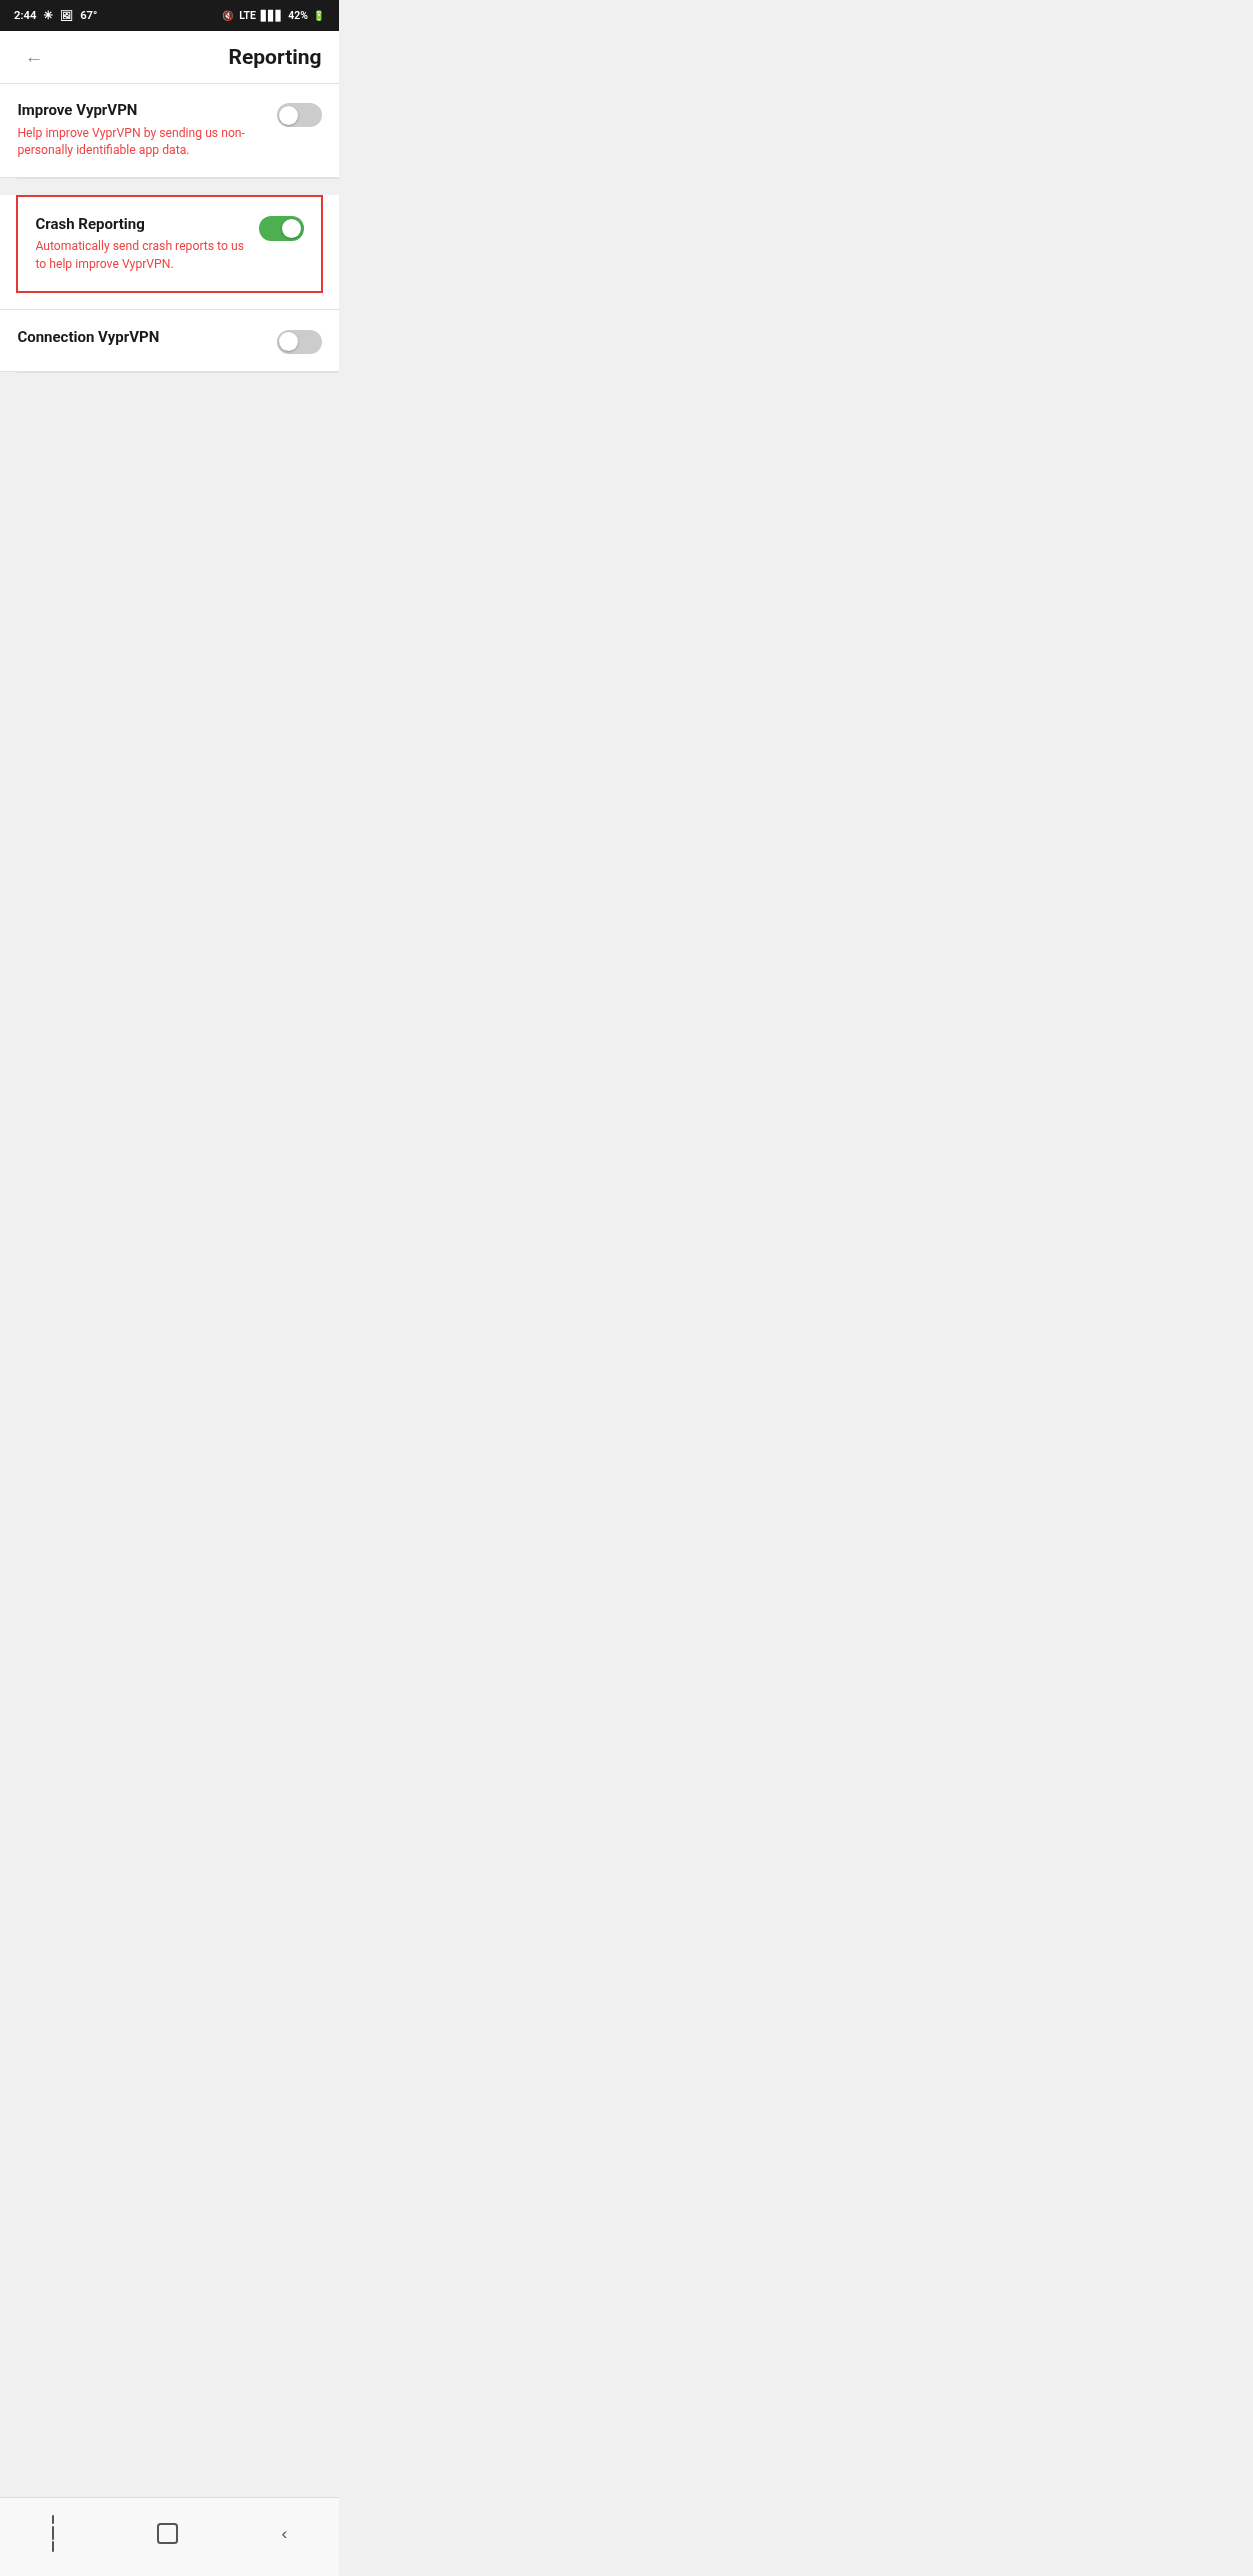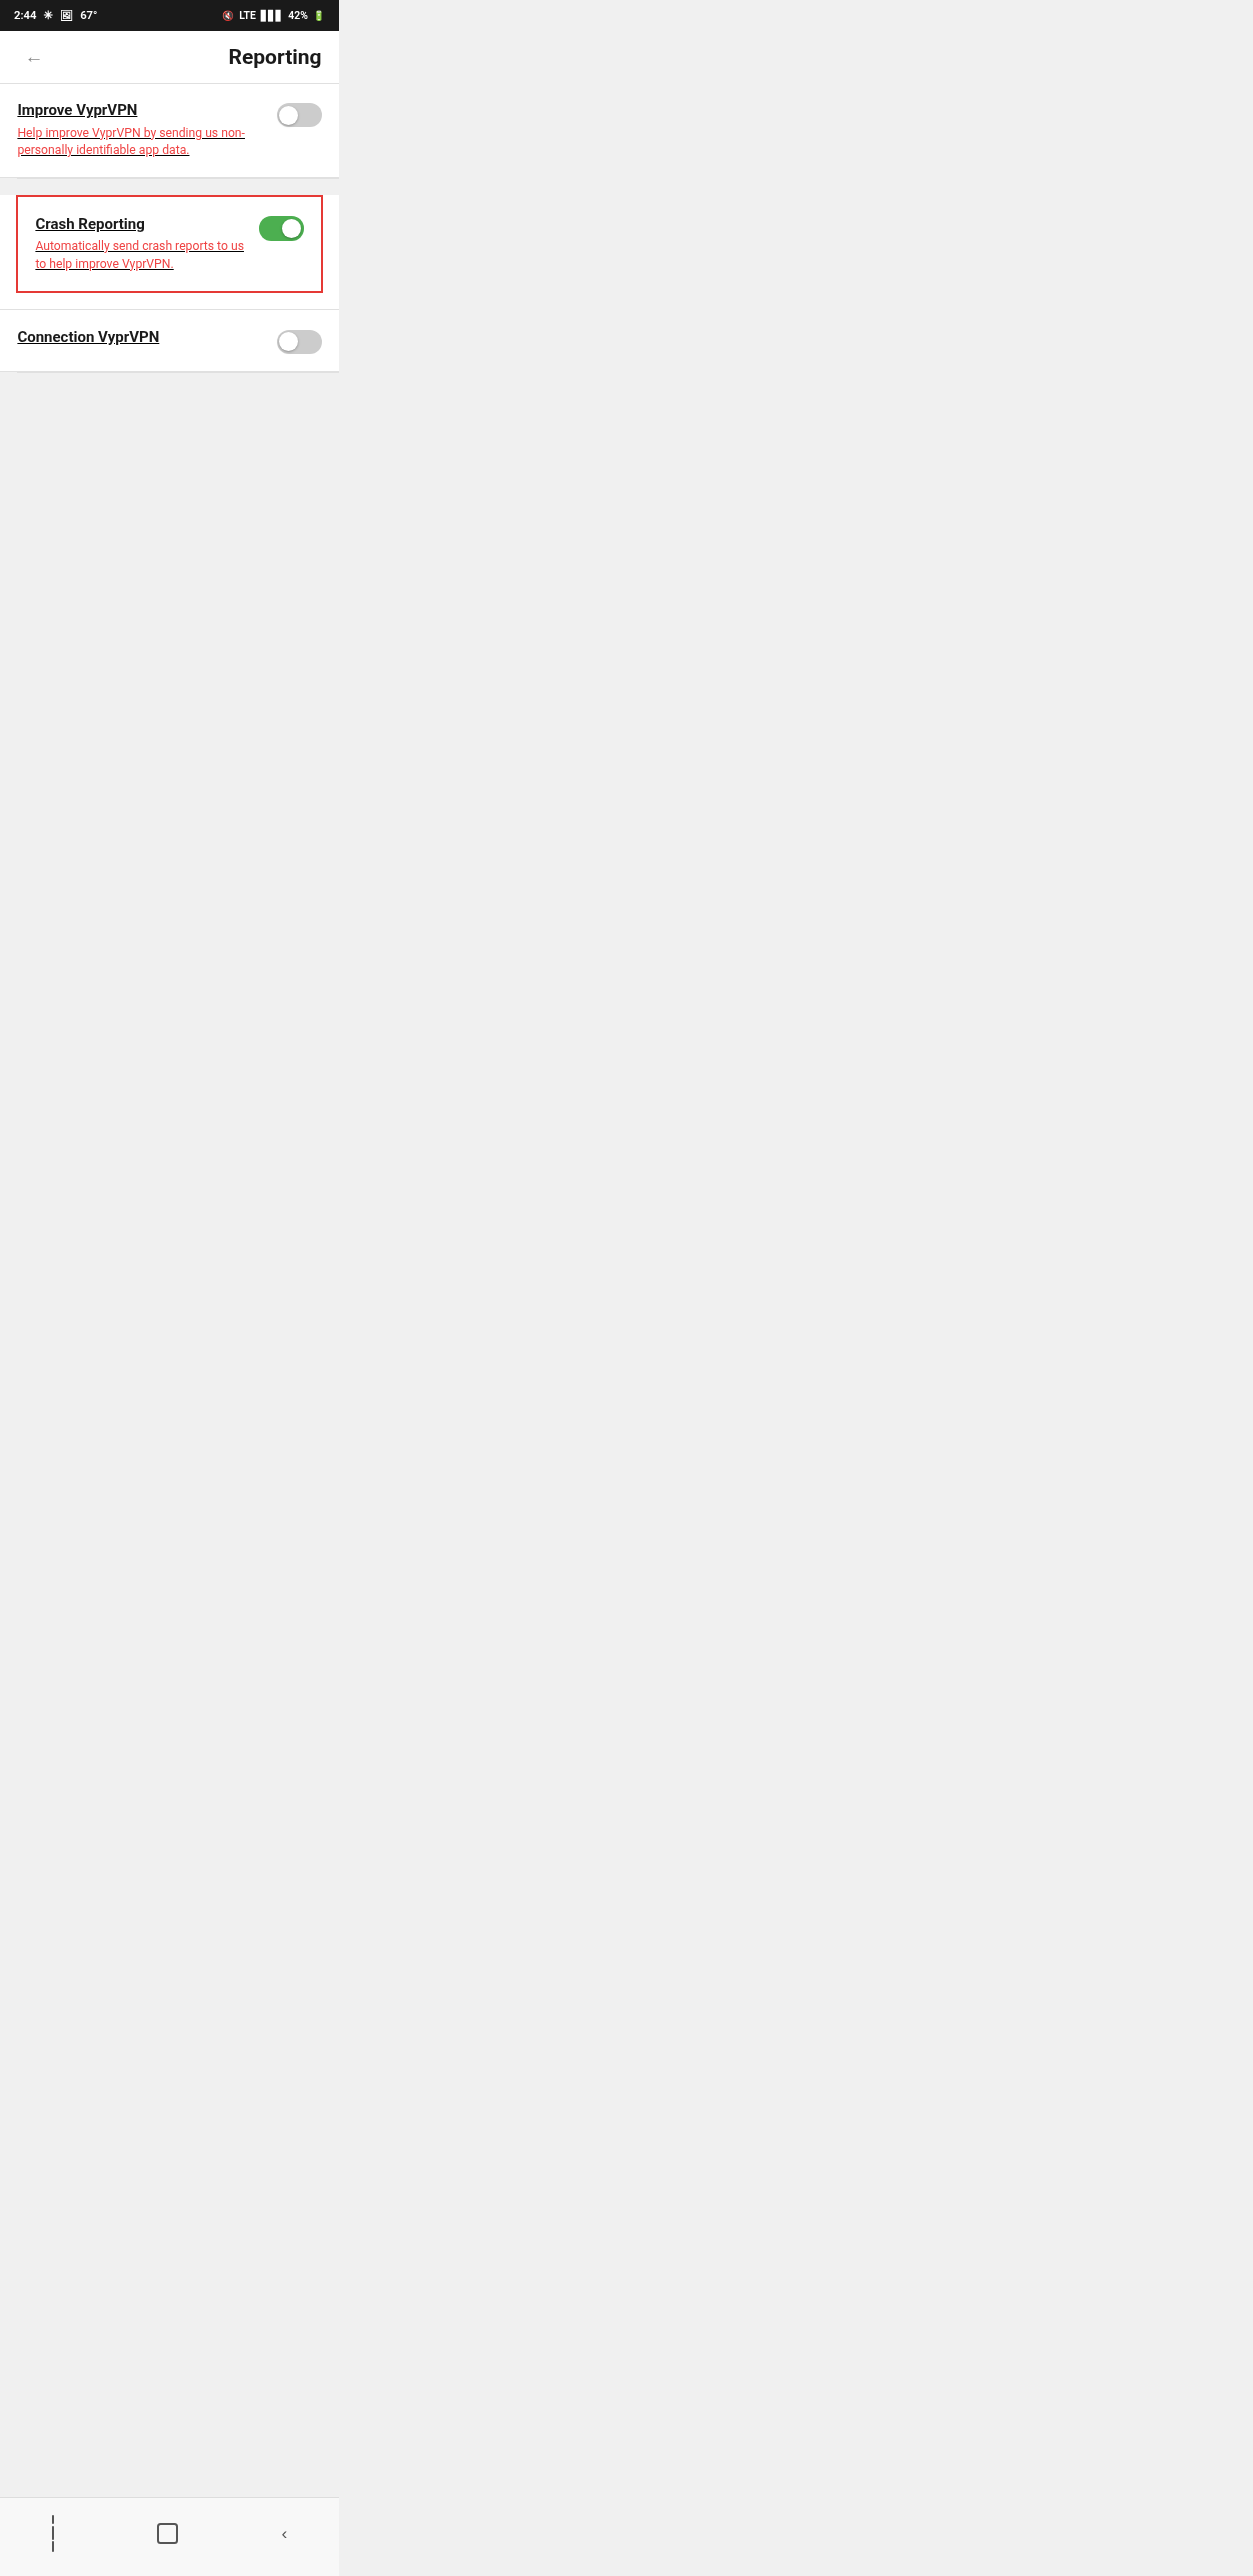--- a/index.html
+++ b/index.html
@@ -83,21 +83,20 @@
       margin: 0;
       border-bottom: 0.9px solid #e0e0e0;
     }
 
     .settings-item {
       padding: 17.4px 17.4px;
       display: flex;
       align-items: flex-start;
       justify-content: space-between;
       gap: 14px;
-      text-decoration: underline;
     }
 
     .settings-item.highlighted {
       border: 2.2px solid #e53935;
       margin: 16px;
       background: #fff;
     }
 
     .settings-item-text {
       flex: 1;

